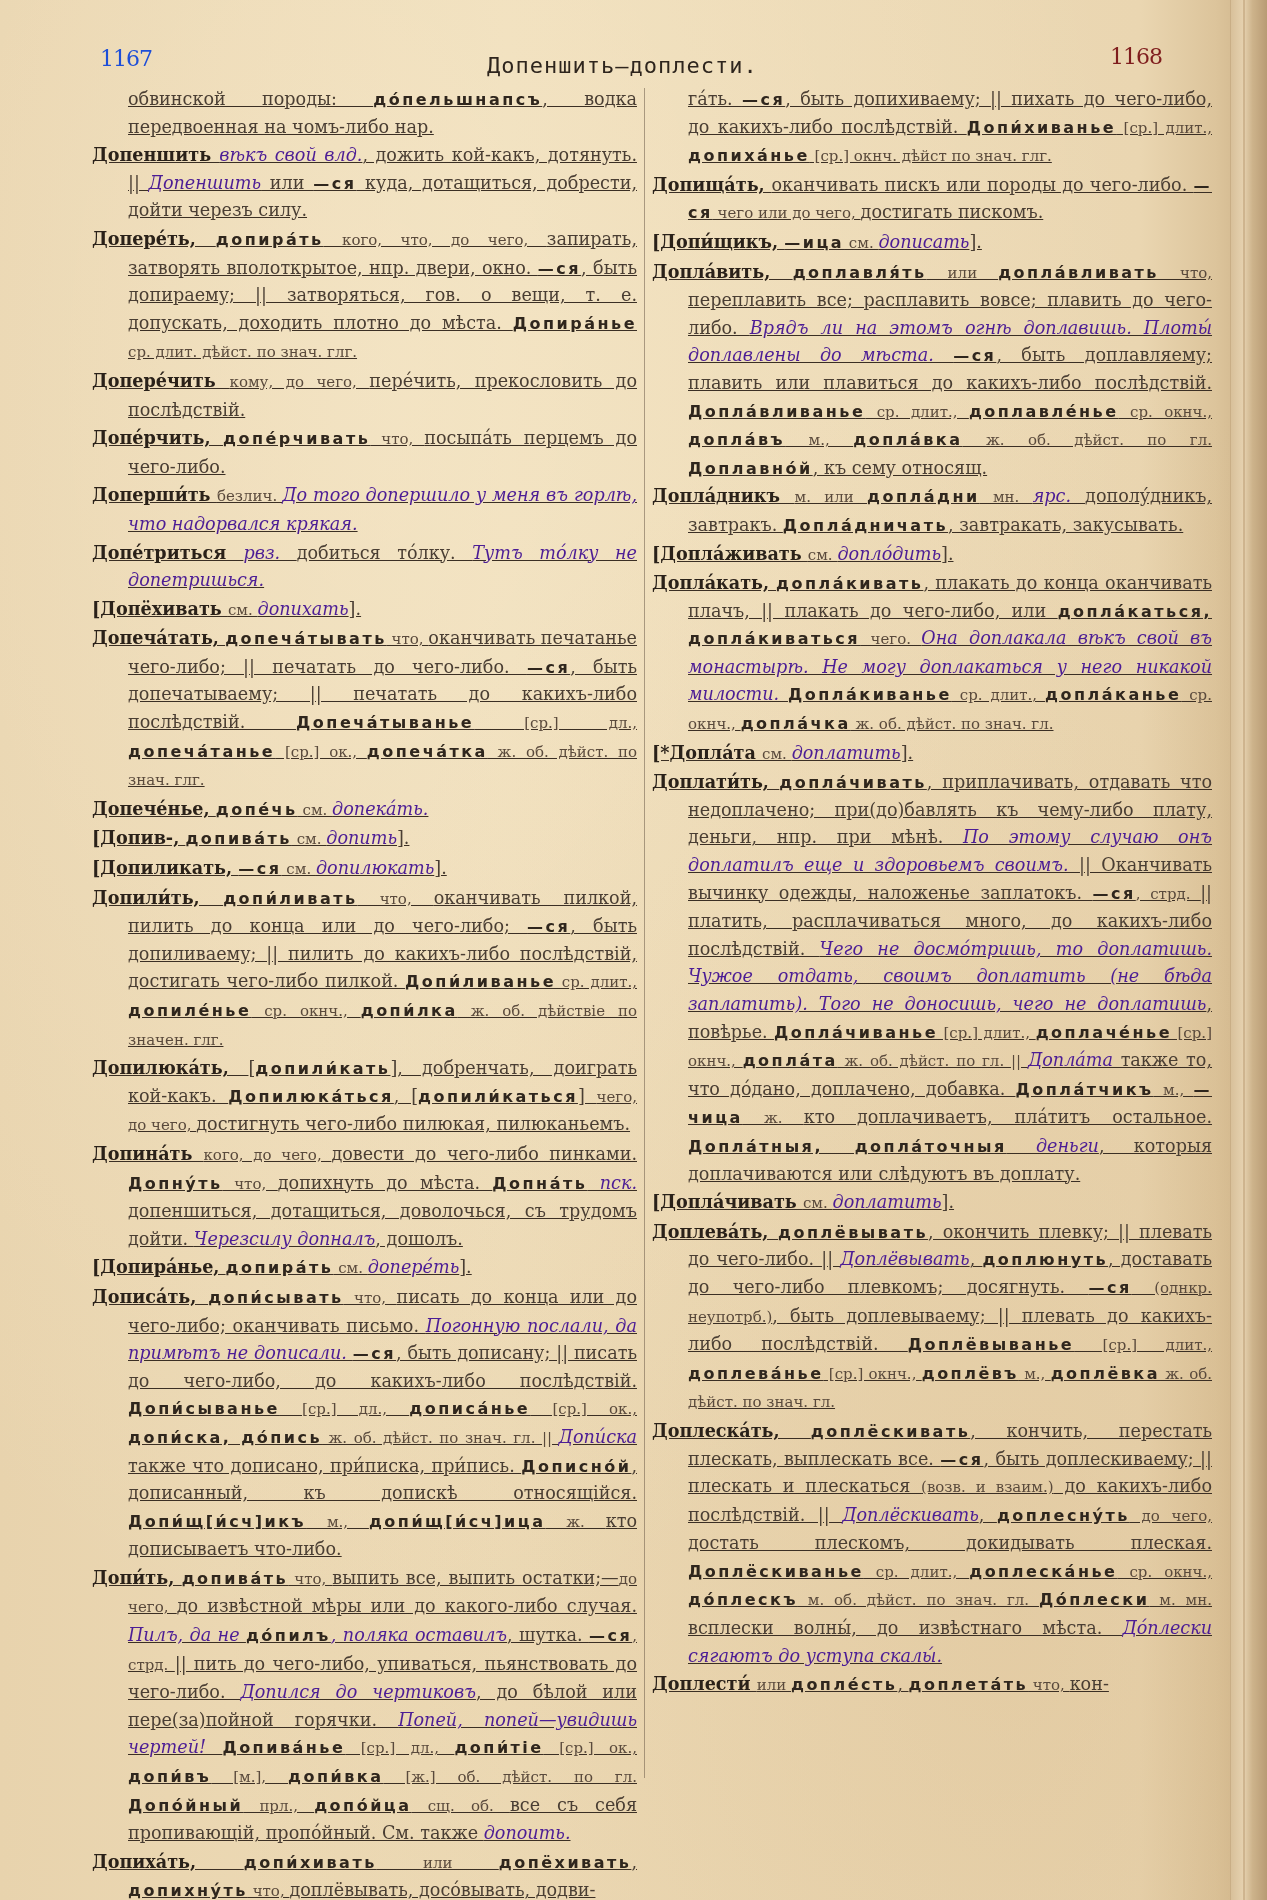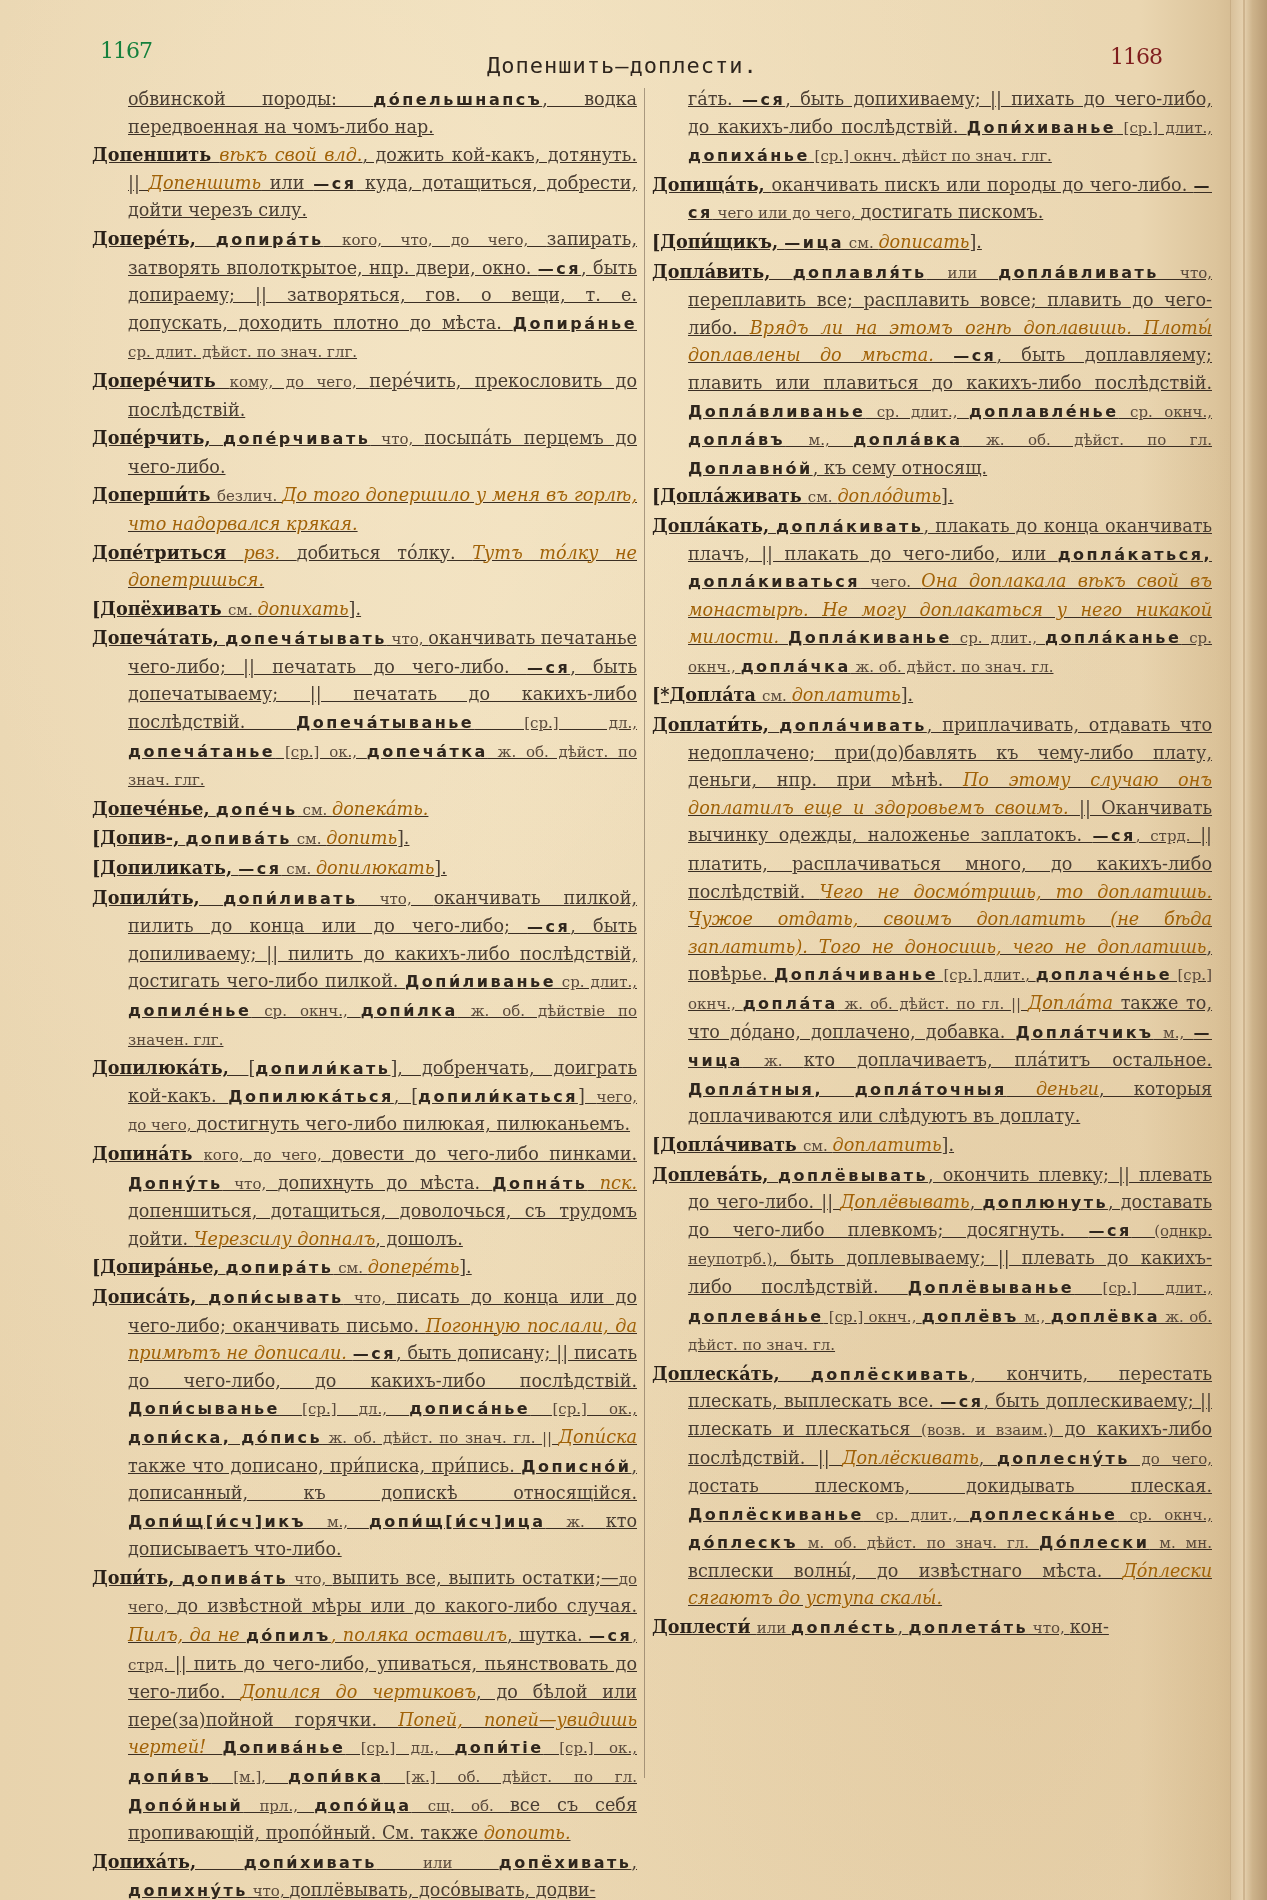--- a/index.html
+++ b/index.html
@@ -11,33 +11,33 @@
       radial-gradient(ellipse at 80% 85%, rgba(205,170,120,0.25), transparent 55%),
       linear-gradient(90deg, #e8d3ad 0%, #eedcb8 40%, #ead6b1 90%, #dcc49b 96%, #c8ad84 100%);
     font-family:"DejaVu Serif","Liberation Serif",serif;
     color:#3b2f24;
   }
   .binding{position:absolute;top:0;right:0;width:36px;height:1900px;
     background:linear-gradient(90deg,#d8c09a 0%,#e6d2b0 35%,#cdb38b 60%,#b89b74 100%);
     border-left:1px solid #c9ae86;}
   .binding-line{position:absolute;top:0;right:22px;width:2px;height:1900px;background:#bfa17a;opacity:.6}
   .header{position:absolute;top:38px;left:92px;width:1070px;height:30px;}
-  .pnum-left{position:absolute;left:8px;top:0;font-size:22px;color:#15803d;letter-spacing:-1px}
+  .pnum-left{position:absolute;left:8px;top:8px;font-size:22px;color:#1d4ed8;letter-spacing:-1px}
   .pnum-right{position:absolute;right:0;top:6px;font-size:22px;color:#7f1d1d;letter-spacing:-1px}
   .running-title{position:absolute;left:395px;top:15px;font-size:22px;color:#2e251d;letter-spacing:1px;
     font-family:"DejaVu Sans Mono","Liberation Mono",monospace;}
   .col{position:absolute;top:86px;font-size:17.6px;line-height:27.6px;text-align:justify;}
   .col-left{left:92px;width:545px;}
   .col-right{left:652px;width:560px;}
   .divider{position:absolute;left:644px;top:88px;width:1px;height:1690px;background:#6d5c4b;opacity:.55}
   .entry{margin:0;padding-left:36px;text-indent:-36px;hyphens:manual;text-decoration:underline;}
   .entry.cont{text-indent:0;}
   .hw{font-weight:bold;color:#2a2119;}
   .bs{font-weight:bold;letter-spacing:2.5px;color:#2f261d;font-family:"DejaVu Sans","Liberation Sans",sans-serif;font-size:16px;}
-  .it{font-style:italic;color:#a16207;}
+  .it{font-style:italic;color:#4c1d95;}
   .sm{font-size:15px;color:#5a4a3c;}
   .tx{color:#4a3e33;}
 </style>
 </head>
 <body>
 
 <div class="binding"></div>
 <div class="binding-line"></div>
 
 <div class="header">
@@ -66,20 +66,21 @@
     <p class="entry"><span class="hw">Дописáть, </span><span class="bs">допи́сывать</span><span class="sm"> что, </span><span class="tx">писать до конца или до чего-либо; оканчивать письмо. </span><span class="it">Погонную послали, да примѣтъ не дописали. </span><span class="bs">—ся</span><span class="tx">, быть дописану; || писать до чего-либо, до какихъ-либо послѣдствiй. </span><span class="bs">Допи́сыванье</span><span class="sm"> [ср.] дл., </span><span class="bs">дописáнье</span><span class="sm"> [ср.] ок., </span><span class="bs">допи́ска, дóпись</span><span class="sm"> ж. об. дѣйст. по знач. гл. || </span><span class="it">Допи́ска</span><span class="tx"> также что дописано, при́писка, при́пись. </span><span class="bs">Дописнóй</span><span class="tx">, дописанный, къ допискѣ относящiйся. </span><span class="bs">Допи́щ[и́сч]икъ</span><span class="sm"> м., </span><span class="bs">допи́щ[и́сч]ица</span><span class="sm"> ж. </span><span class="tx">кто дописываетъ что-либо.</span></p>
     <p class="entry"><span class="hw">Допи́ть, </span><span class="bs">допивáть</span><span class="sm"> что, </span><span class="tx">выпить все, выпить остатки;—</span><span class="sm">до чего, </span><span class="tx">до извѣстной мѣры или до какого-либо случая. </span><span class="it">Пилъ, да не </span><span class="bs">дóпилъ</span><span class="it">, поляка оставилъ</span><span class="tx">, шутка. </span><span class="bs">—ся</span><span class="sm">, стрд. </span><span class="tx">|| пить до чего-либо, упиваться, пьянствовать до чего-либо. </span><span class="it">Допился до чертиковъ</span><span class="tx">, до бѣлой или пере(за)пойной горячки. </span><span class="it">Попей, попей—увидишь чертей! </span><span class="bs">Допивáнье</span><span class="sm"> [ср.] дл., </span><span class="bs">допи́тiе</span><span class="sm"> [ср.] ок., </span><span class="bs">допи́въ</span><span class="sm"> [м.], </span><span class="bs">допи́вка</span><span class="sm"> [ж.] об. дѣйст. по гл. </span><span class="bs">Допóйный</span><span class="sm"> прл., </span><span class="bs">допóйца</span><span class="sm"> сщ. об. </span><span class="tx">все съ себя пропивающiй, пропóйный. См. также </span><span class="it">допоить.</span></p>
     <p class="entry"><span class="hw">Допихáть, </span><span class="bs">допи́хивать</span><span class="sm"> или </span><span class="bs">допёхивать</span><span class="tx">, </span><span class="bs">допихнýть</span><span class="sm"> что, </span><span class="tx">доплёвывать, досóвывать, додви-</span></p>
   </div>
 <div class="divider"></div>
 <div class="col col-right">
     <p class="entry cont"><span class="tx">гáть. </span><span class="bs">—ся</span><span class="tx">, быть допихиваему; || пихать до чего-либо, до какихъ-либо послѣдствiй. </span><span class="bs">Допи́хиванье</span><span class="sm"> [ср.] длит., </span><span class="bs">допихáнье</span><span class="sm"> [ср.] окнч. дѣйст по знач. глг.</span></p>
     <p class="entry"><span class="hw">Допищáть, </span><span class="tx">оканчивать пискъ или породы до чего-либо. </span><span class="bs">—ся</span><span class="sm"> чего или до чего, </span><span class="tx">достигать пискомъ.</span></p>
     <p class="entry"><span class="hw">[Допи́щикъ, </span><span class="bs">—ица</span><span class="sm"> см. </span><span class="it">дописать</span><span class="tx">].</span></p>
     <p class="entry"><span class="hw">Доплáвить, </span><span class="bs">доплавля́ть</span><span class="sm"> или </span><span class="bs">доплáвливать</span><span class="sm"> что, </span><span class="tx">переплавить все; расплавить вовсе; плавить до чего-либо. </span><span class="it">Врядъ ли на этомъ огнѣ доплавишь. Плоты́ доплавлены до мѣста. </span><span class="bs">—ся</span><span class="tx">, быть доплавляему; плавить или плавиться до какихъ-либо послѣдствiй. </span><span class="bs">Доплáвливанье</span><span class="sm"> ср. длит., </span><span class="bs">доплавлéнье</span><span class="sm"> ср. окнч., </span><span class="bs">доплáвъ</span><span class="sm"> м., </span><span class="bs">доплáвка</span><span class="sm"> ж. об. дѣйст. по гл. </span><span class="bs">Доплавнóй</span><span class="tx">, къ сему относящ.</span></p>
+    <p class="entry"><span class="hw">Доплáдникъ </span><span class="sm">м. или </span><span class="bs">доплáдни</span><span class="sm"> мн. </span><span class="it">ярс. </span><span class="tx">дополýдникъ, завтракъ. </span><span class="bs">Доплáдничать</span><span class="tx">, завтракать, закусывать.</span></p>
     <p class="entry"><span class="hw">[Доплáживать </span><span class="sm">см. </span><span class="it">доплóдить</span><span class="tx">].</span></p>
     <p class="entry"><span class="hw">Доплáкать, </span><span class="bs">доплáкивать</span><span class="tx">, плакать до конца оканчивать плачъ, || плакать до чего-либо, или </span><span class="bs">доплáкаться, доплáкиваться</span><span class="sm"> чего. </span><span class="it">Она доплакала вѣкъ свой въ монастырѣ. Не могу доплакаться у него никакой милости. </span><span class="bs">Доплáкиванье</span><span class="sm"> ср. длит., </span><span class="bs">доплáканье</span><span class="sm"> ср. окнч., </span><span class="bs">доплáчка</span><span class="sm"> ж. об. дѣйст. по знач. гл.</span></p>
     <p class="entry"><span class="hw">[*Доплáта </span><span class="sm">см. </span><span class="it">доплатить</span><span class="tx">].</span></p>
     <p class="entry"><span class="hw">Доплати́ть, </span><span class="bs">доплáчивать</span><span class="tx">, приплачивать, отдавать что недоплачено; при(до)бавлять къ чему-либо плату, деньги, нпр. при мѣнѣ. </span><span class="it">По этому случаю онъ доплатилъ еще и здоровьемъ своимъ. </span><span class="tx">|| Оканчивать вычинку одежды, наложенье заплатокъ. </span><span class="bs">—ся</span><span class="sm">, стрд. </span><span class="tx">|| платить, расплачиваться много, до какихъ-либо послѣдствiй. </span><span class="it">Чего не досмóтришь, то доплатишь. Чужое отдать, своимъ доплатить (не бѣда заплатить). Того не доносишь, чего не доплатишь</span><span class="tx">, повѣрье. </span><span class="bs">Доплáчиванье</span><span class="sm"> [ср.] длит., </span><span class="bs">доплачéнье</span><span class="sm"> [ср.] окнч., </span><span class="bs">доплáта</span><span class="sm"> ж. об. дѣйст. по гл. || </span><span class="it">Доплáта</span><span class="tx"> также то, что дóдано, доплачено, добавка. </span><span class="bs">Доплáтчикъ</span><span class="sm"> м., </span><span class="bs">—чица</span><span class="sm"> ж. </span><span class="tx">кто доплачиваетъ, плáтитъ остальное. </span><span class="bs">Доплáтныя, доплáточныя</span><span class="it"> деньги</span><span class="tx">, которыя доплачиваются или слѣдуютъ въ доплату.</span></p>
     <p class="entry"><span class="hw">[Доплáчивать </span><span class="sm">см. </span><span class="it">доплатить</span><span class="tx">].</span></p>
     <p class="entry"><span class="hw">Доплевáть, </span><span class="bs">доплёвывать</span><span class="tx">, окончить плевку; || плевать до чего-либо. || </span><span class="it">Доплёвывать</span><span class="tx">, </span><span class="bs">доплюнуть</span><span class="tx">, доставать до чего-либо плевкомъ; досягнуть. </span><span class="bs">—ся</span><span class="sm"> (однкр. неупотрб.)</span><span class="tx">, быть доплевываему; || плевать до какихъ-либо послѣдствiй. </span><span class="bs">Доплёвыванье</span><span class="sm"> [ср.] длит., </span><span class="bs">доплевáнье</span><span class="sm"> [ср.] окнч., </span><span class="bs">доплёвъ</span><span class="sm"> м., </span><span class="bs">доплёвка</span><span class="sm"> ж. об. дѣйст. по знач. гл.</span></p>
     <p class="entry"><span class="hw">Доплескáть, </span><span class="bs">доплёскивать</span><span class="tx">, кончить, перестать плескать, выплескать все. </span><span class="bs">—ся</span><span class="tx">, быть доплескиваему; || плескать и плескаться </span><span class="sm">(возв. и взаим.)</span><span class="tx"> до какихъ-либо послѣдствiй. || </span><span class="it">Доплёскивать</span><span class="tx">, </span><span class="bs">доплеснýть</span><span class="sm"> до чего, </span><span class="tx">достать плескомъ, докидывать плеская. </span><span class="bs">Доплёскиванье</span><span class="sm"> ср. длит., </span><span class="bs">доплескáнье</span><span class="sm"> ср. окнч., </span><span class="bs">дóплескъ</span><span class="sm"> м. об. дѣйст. по знач. гл. </span><span class="bs">Дóплески</span><span class="sm"> м. мн. </span><span class="tx">всплески волны́, до извѣстнаго мѣста. </span><span class="it">Дóплески сягаютъ до уступа скалы́.</span></p>
     <p class="entry"><span class="hw">Доплести́ </span><span class="sm">или </span><span class="bs">доплéсть</span><span class="tx">, </span><span class="bs">доплетáть</span><span class="sm"> что, </span><span class="tx">кон-</span></p>
   </div>
 

